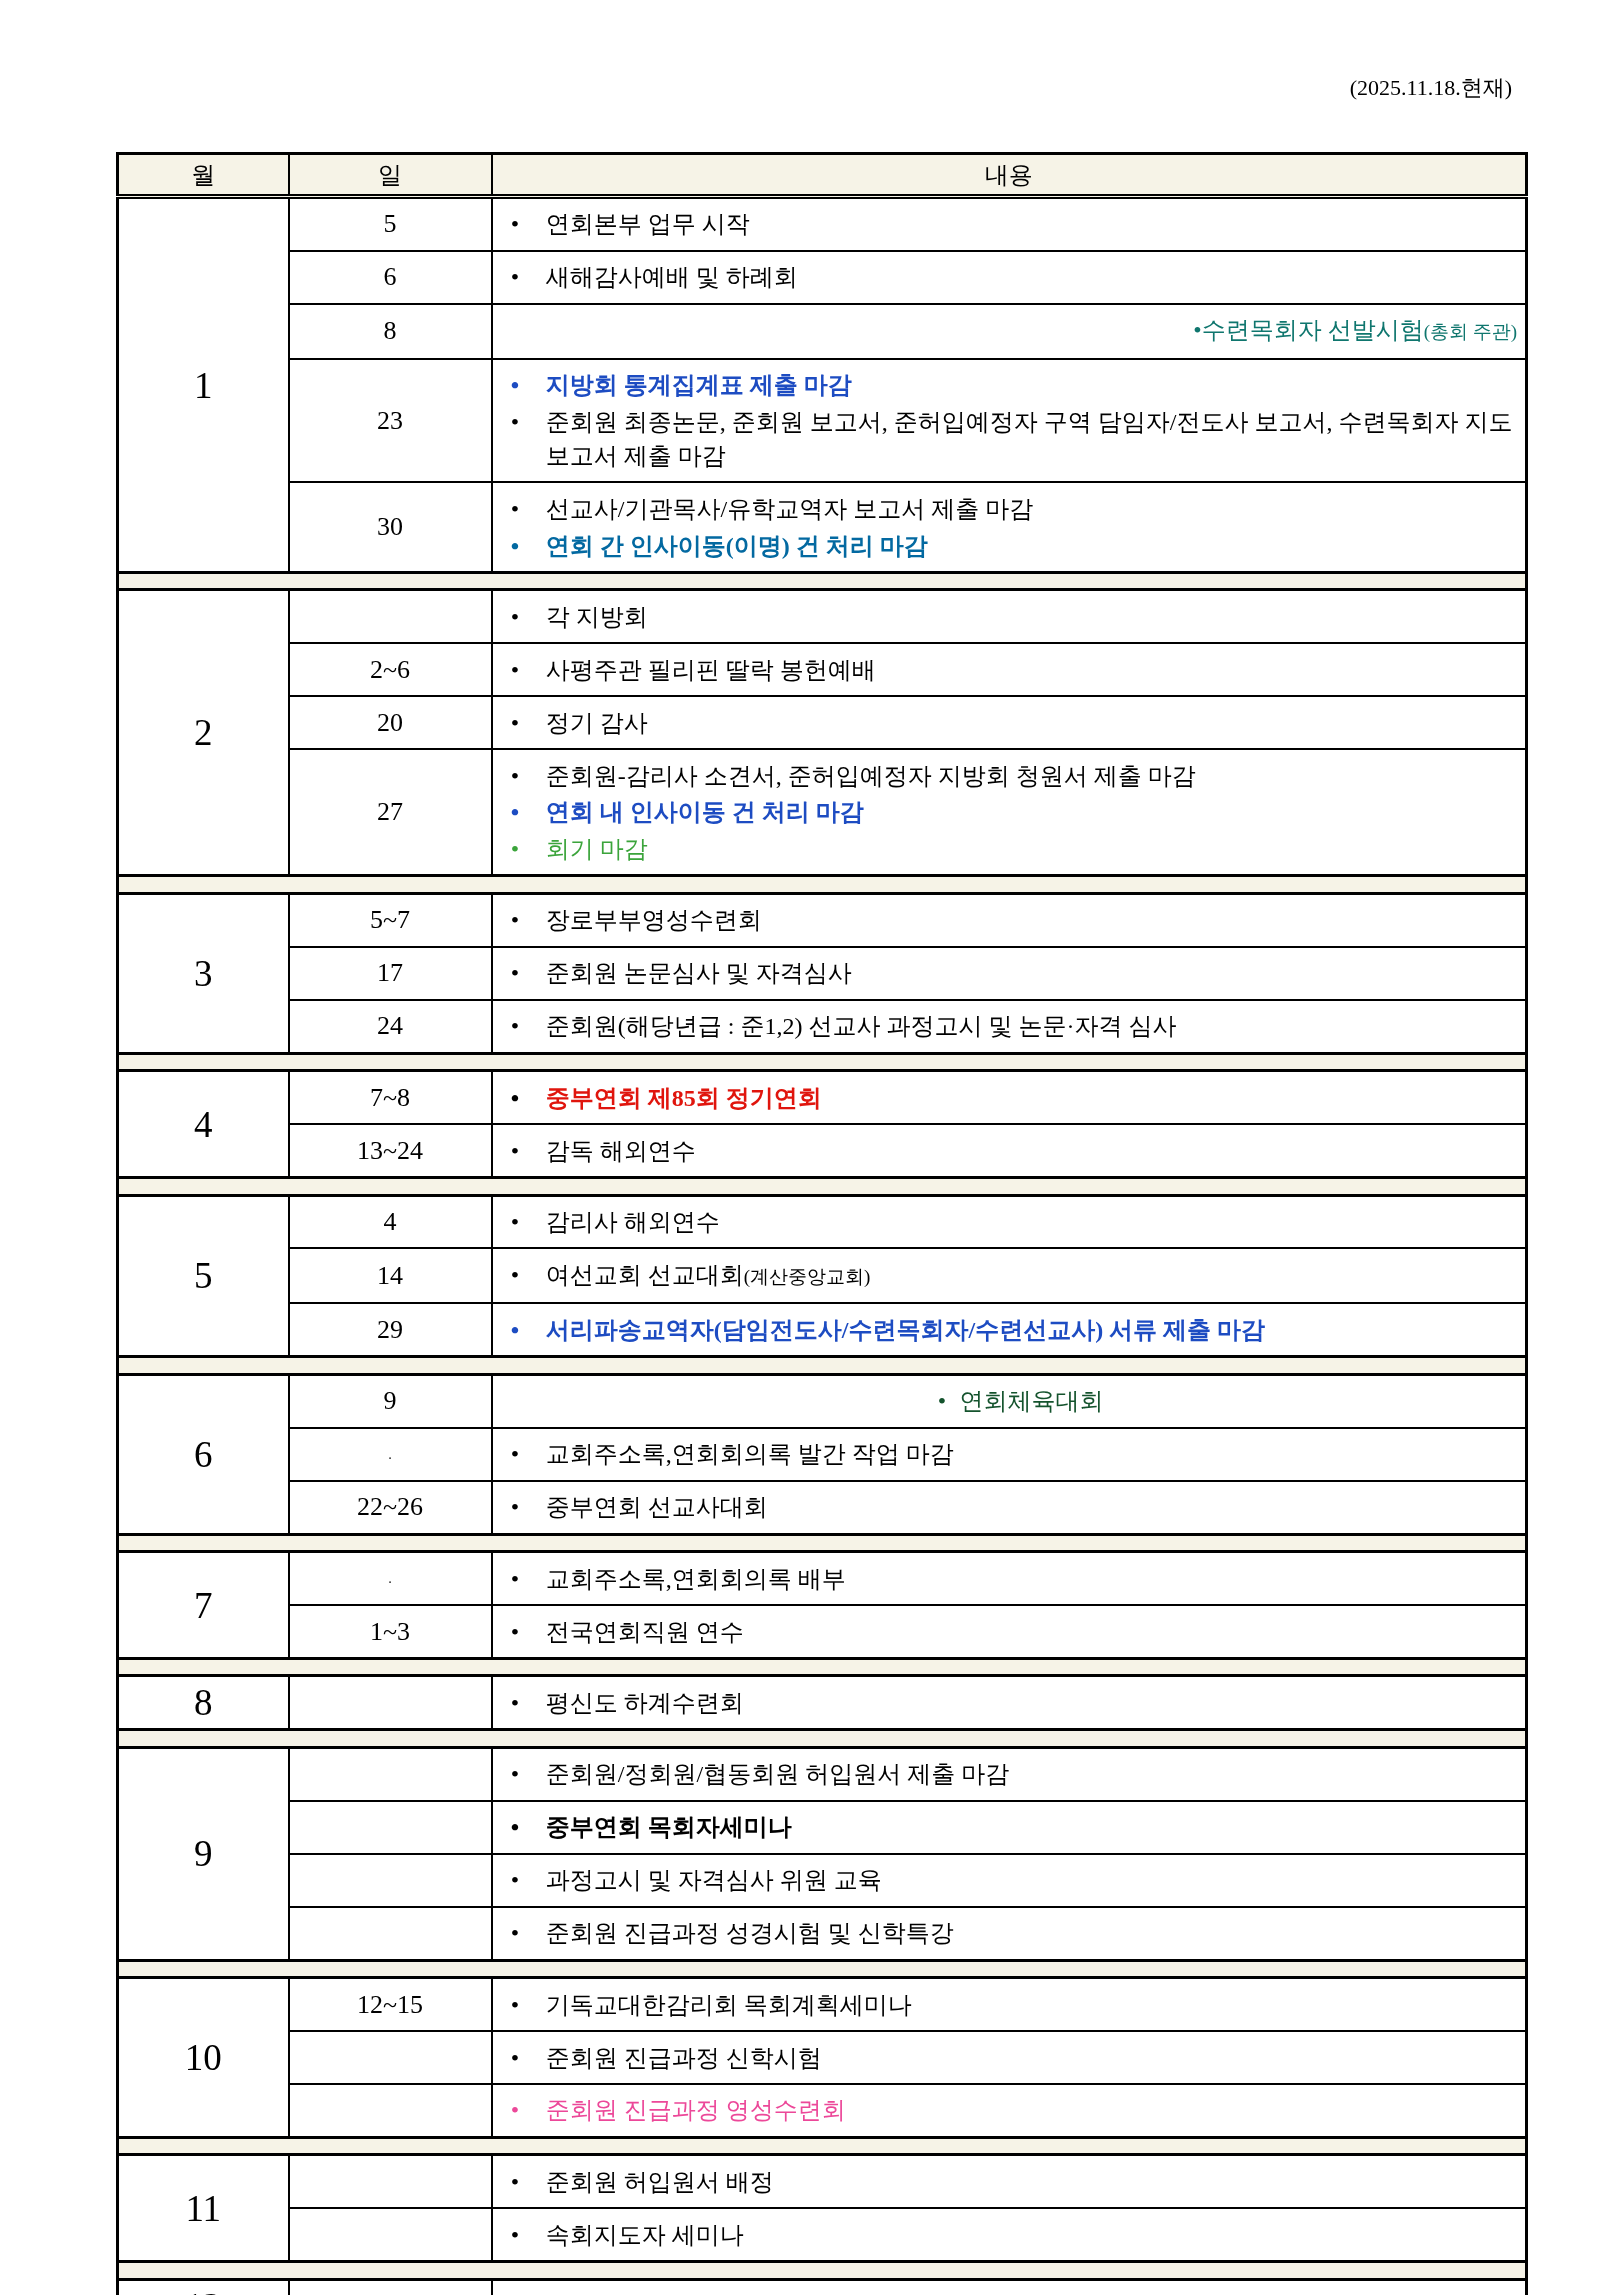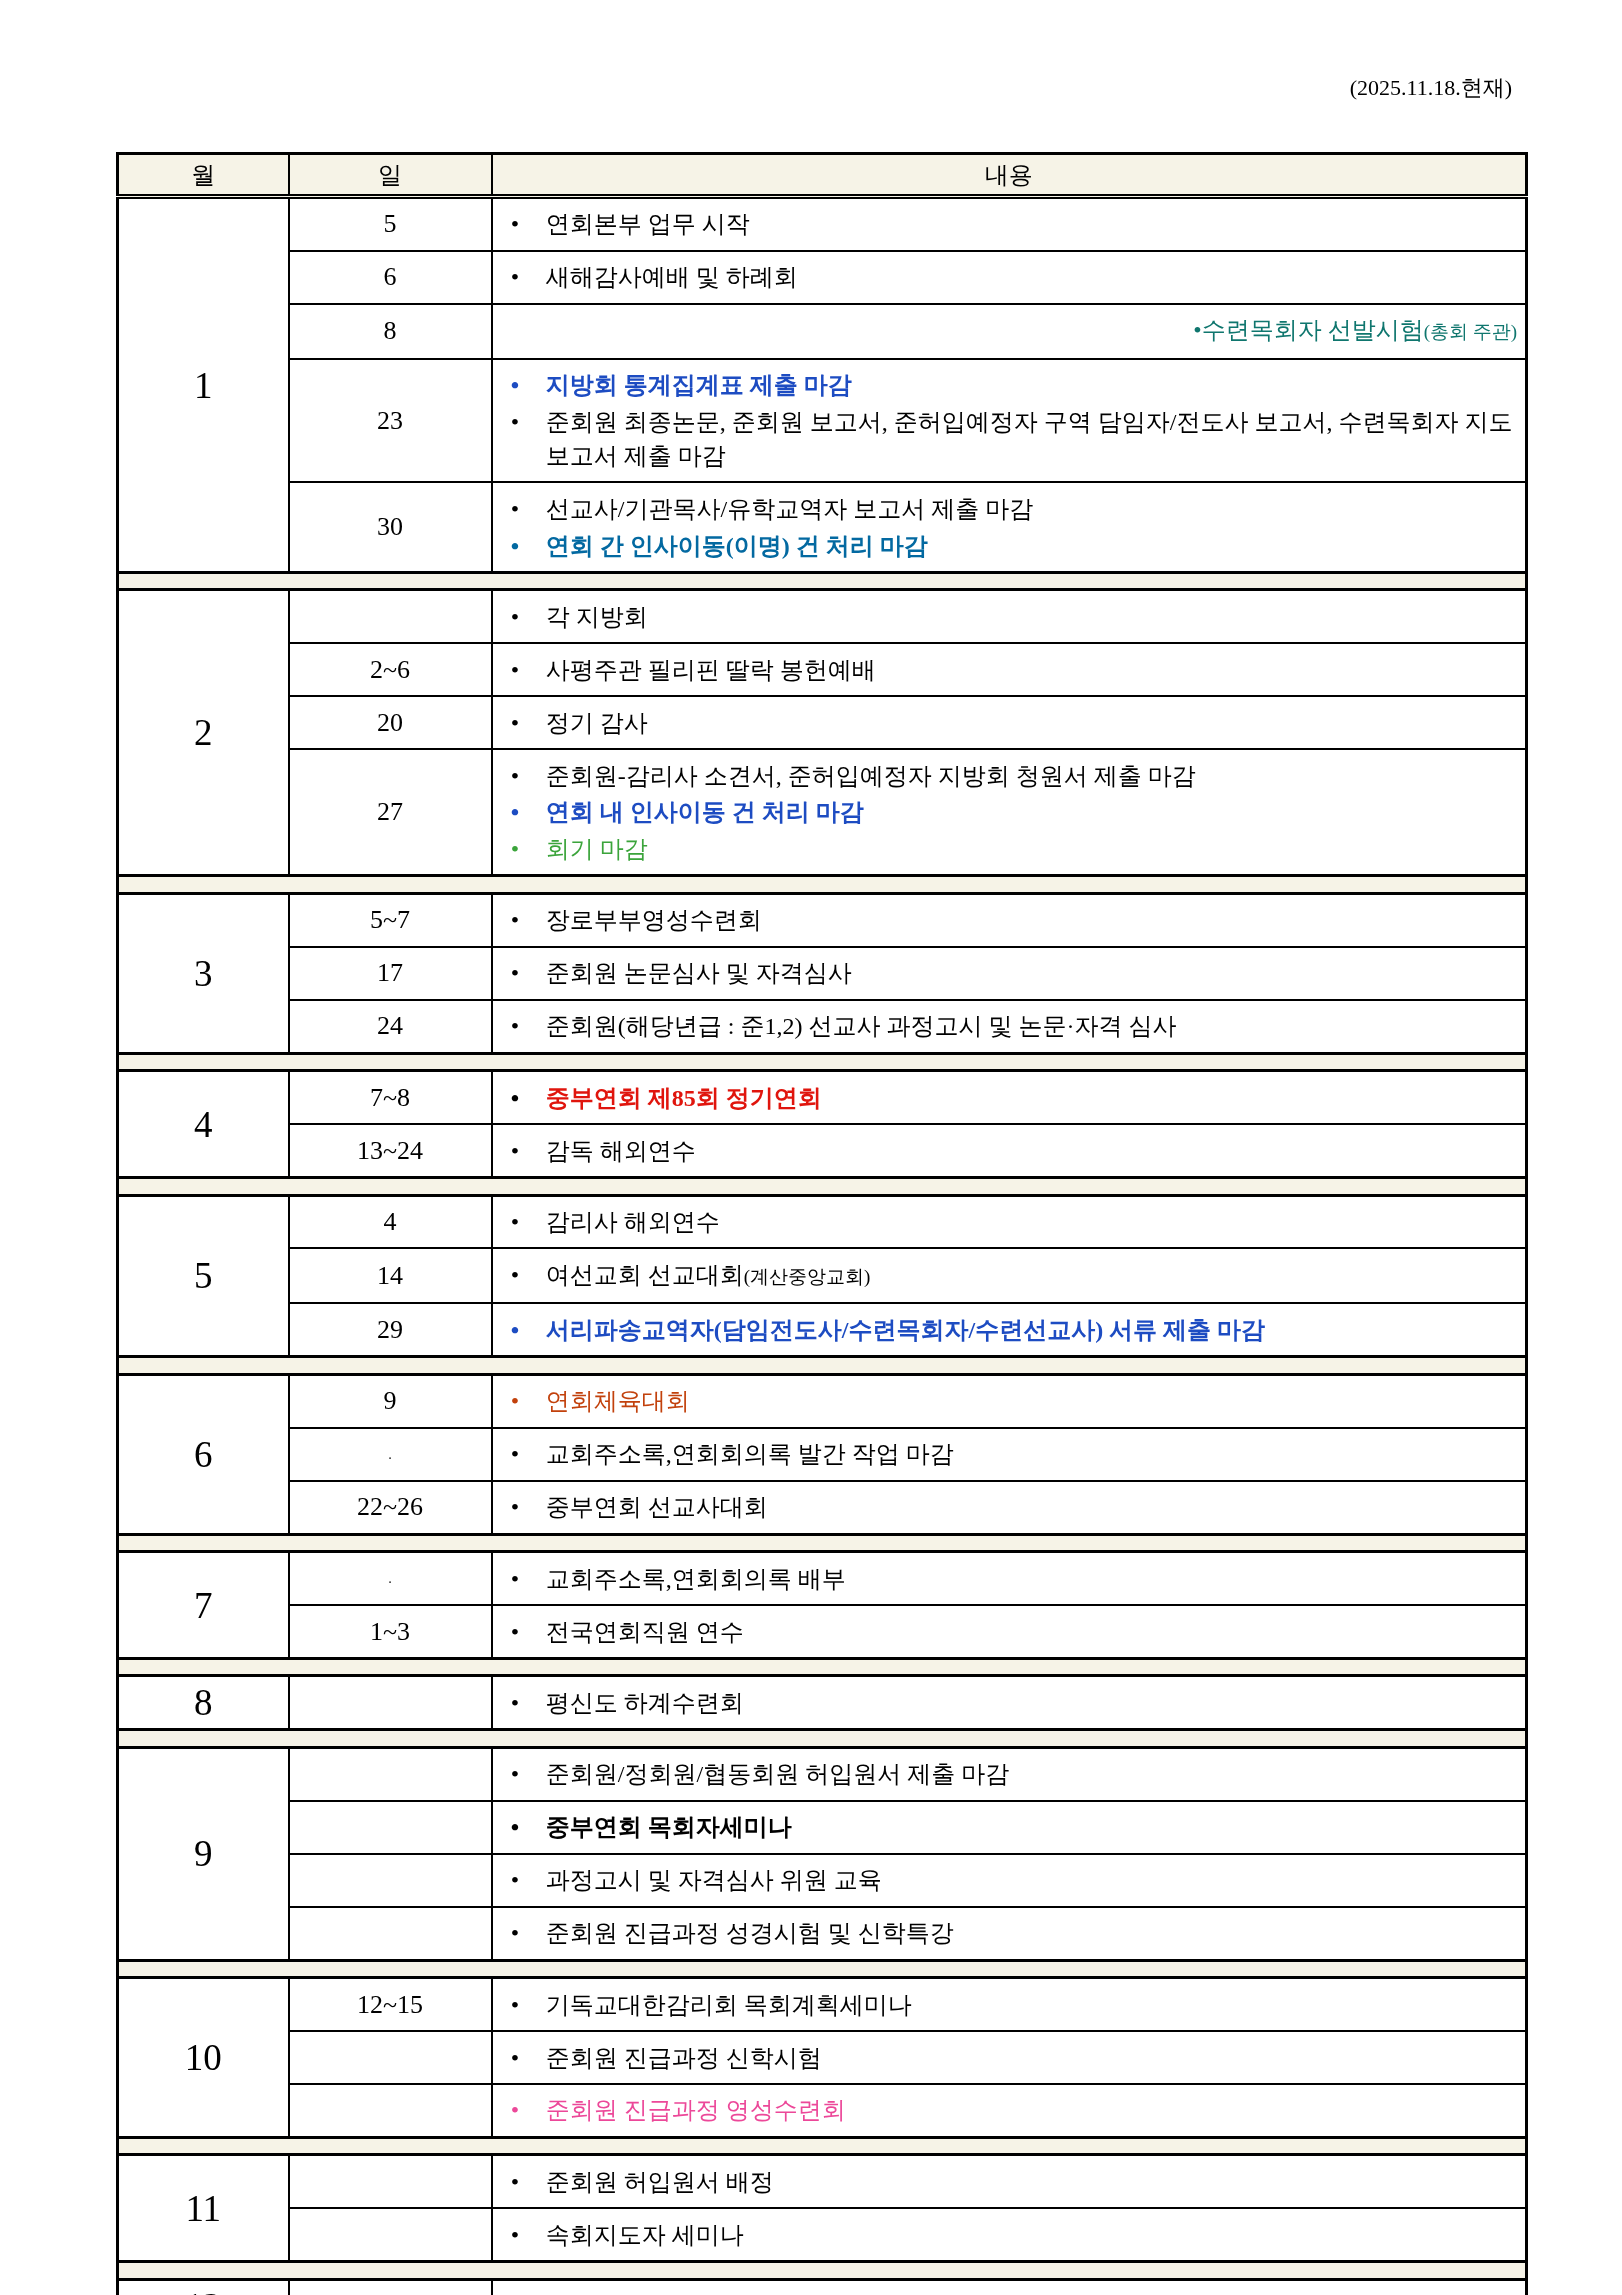--- a/index.html
+++ b/index.html
@@ -236,21 +236,21 @@
             <div class="item" style="color: rgb(29, 76, 194); font-weight: bold;"><span class="bullet">•</span><span class="txt">서리파송교역자(담임전도사/수련목회자/수련선교사) 서류 제출 마감</span></div>
           </td>
         </tr>
         <tr class="band">
           <td colspan="3"></td>
         </tr>
         <tr>
           <td class="month" rowspan="3">6</td>
           <td class="day">9</td>
           <td class="content">
-            <div class="item" style="color: #c2410c;"><span class="bullet">•</span><span class="txt">연회체육대회</span></div>
+            <div class="item" style="color: #14532d; text-align: center;"><span class="bullet">•</span><span class="txt">연회체육대회</span></div>
           </td>
         </tr>
         <tr>
           <td class="day dot">.</td>
           <td class="content">
             <div class="item" style="color: rgb(0, 0, 0);"><span class="bullet">•</span><span class="txt">교회주소록,연회회의록 발간 작업 마감</span></div>
           </td>
         </tr>
         <tr>
           <td class="day">22~26</td>

